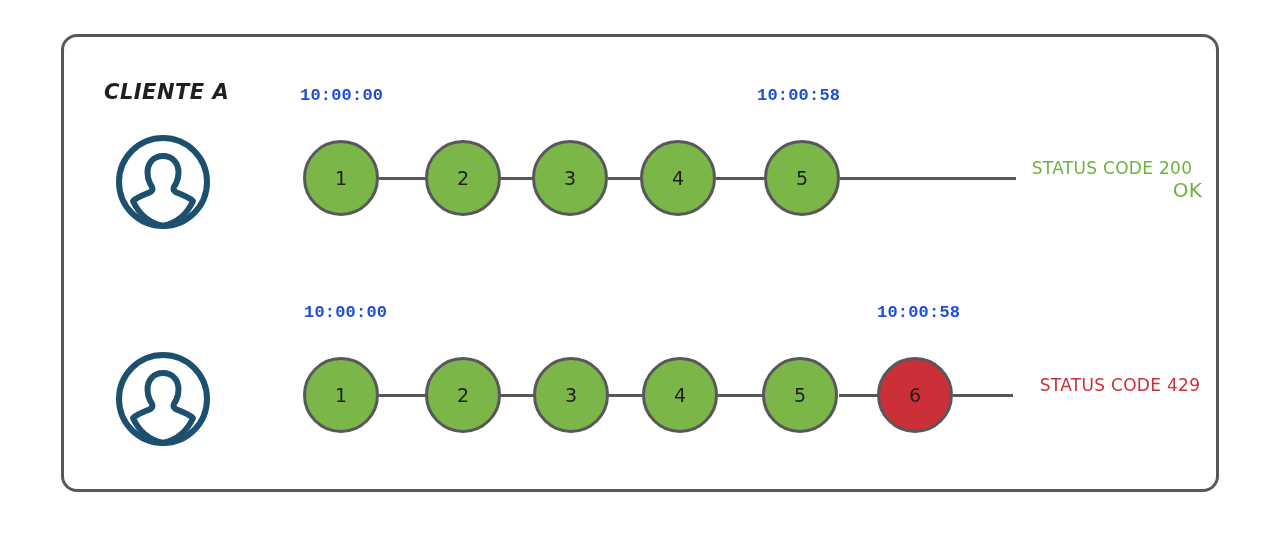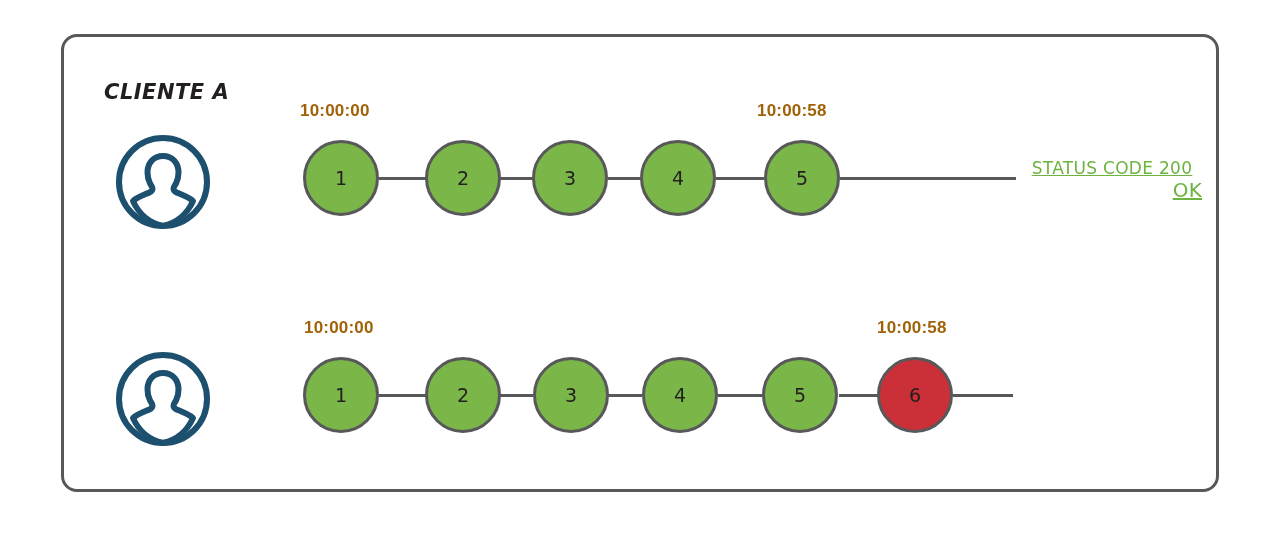--- a/index.html
+++ b/index.html
@@ -63,25 +63,25 @@
     position: absolute;
     left: 113px;
     top: 62px;
     width: 100px;
     height: 100px;
   }
 
   
   .timestamp {
     position: absolute;
-    top: 31px;
-    font-family: Liberation Sans, sans-serif;
+    top: 16px;
+    font-family: Liberation Mono, monospace;
     font-size: 17px;
     font-weight: bold;
-    color: #a16207;
+    color: #1d4ed8;
     white-space: nowrap;
     letter-spacing: 0.2px;
   }
 
   
   .chain {
     position: absolute;
     left: 0;
     top: 0;
     width: 1280px;
@@ -123,21 +123,21 @@
     display: block;
     font-size: 17px;
     letter-spacing: 0.3px;
   }
   .status .status-sub {
     display: block;
     font-size: 20px;
     letter-spacing: 0.2px;
     text-align: right;
   }
-  .status-ok   { color: #6cb33f; text-decoration: underline; }
+  .status-ok   { color: #6cb33f; }
   .status-fail { color: #cb2f38; }
 </style>
 </head>
 <body>
 
 <div id="diagram-root">
   <div class="frame"></div>
 
   <div class="row row-a">
 
@@ -244,15 +244,16 @@
       </div>
       <div class="node node-ok" style="left:762px; top:70px;">
         <span>5</span>
       </div>
       <div class="node node-fail" style="left:877px; top:70px;">
         <span>6</span>
       </div>
     </div>
 
     <div class="status status-fail" style="left:1020px; top:88px; width:200px;">
+      <span class="status-main">STATUS CODE 429</span>
     </div>
   </div>
 </div>
 
 </body></html>

